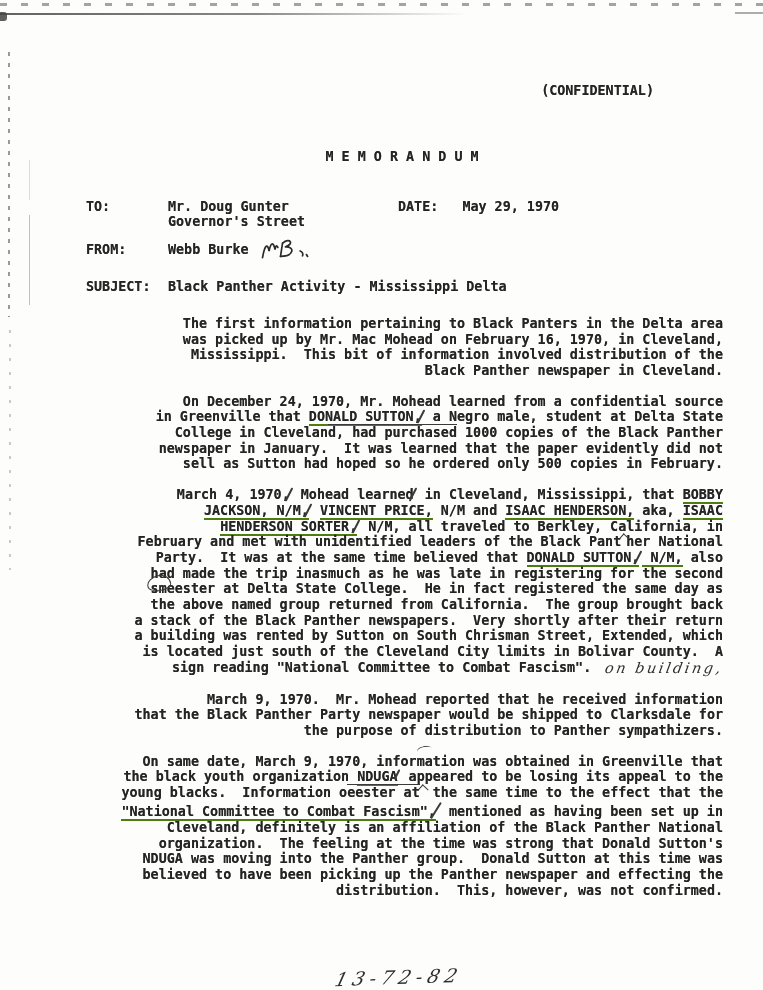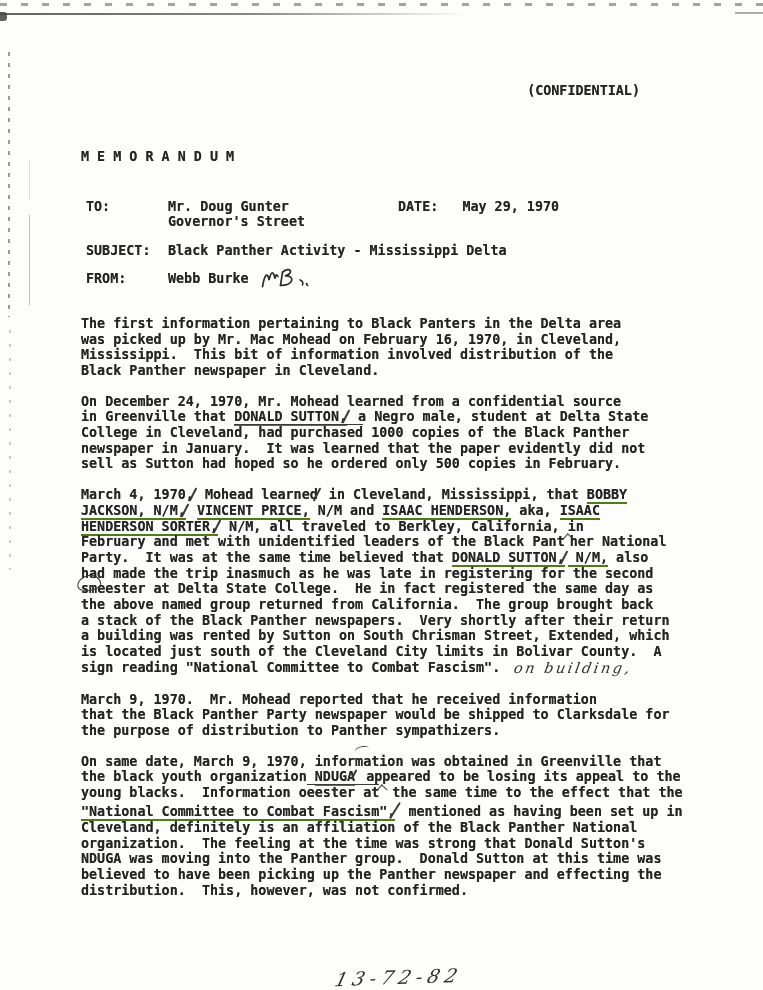--- a/index.html
+++ b/index.html
@@ -23,33 +23,33 @@
     border-radius:0 3px 3px 0; }
   .art-left-1 { position:absolute; left:8px; top:52px; width:2px; height:265px;
     background:repeating-linear-gradient(to bottom,#6f6f6f 0 4px,transparent 4px 11px); opacity:.7; }
   .art-left-2 { position:absolute; left:9px; top:330px; width:2px; height:240px;
     background:repeating-linear-gradient(to bottom,#8a8a8a 0 3px,transparent 3px 14px); opacity:.45; }
   .art-left-3 { position:absolute; left:29px; top:215px; width:1px; height:90px; background:#8d8d8d; opacity:.55; }
   .art-left-4 { position:absolute; left:29px; top:160px; width:1px; height:40px; background:#9a9a9a; opacity:.35; }
 
   
   .doc { position:relative; padding:85px 40px 0 81px; font-size:13.4px; line-height:15.7px; }
-  .confidential { position:absolute; top:83px; right:123px; }
-  .memo-title { margin-top:64px; }
+  .confidential { position:absolute; top:83px; right:109px; }
+  .memo-title { margin-top:64px; text-align:center; }
   .hdr { position:relative; margin-top:34px; margin-left:5px; }
   .hrow { display:flex; }
   .hlabel { width:82px; flex:0 0 82px; }
   .hrow-from { margin-top:12px; height:24px; display:flex; align-items:flex-start; }
   .hrow-subject { margin-top:13px; }
   .date-abs { position:absolute; left:312px; top:0; }
   .date-abs .dval { margin-left:16px; }
   .sig { margin-left:10px; margin-top:-5px; transform:rotate(-4deg); }
 
   .body-text { margin-top:21px; }
-  .para { white-space:pre-wrap; margin:0 0 15px 0; }
+  .para { white-space:pre-wrap; margin:0 0 15px 0;text-align:right; }
   .u  { border-bottom:2px solid #4d7c0f; }
   .ol { border-top:1.6px solid #3a3a3a; }
 
   
   .hw-slash { display:inline-block; width:2px; height:15px; background:#3b3b3b;
     transform:rotate(27deg); vertical-align:-3px; margin:0 3px 0 -2px; border-radius:2px; }
   .hw-slash.big { height:19px; transform:rotate(32deg); vertical-align:-4px; margin:0 4px 0 -1px; }
   .hw-slash.small { height:11px; vertical-align:1px; }
   .hw-caret { display:inline-block; width:7px; height:7px; border-top:1.7px solid #3b3b3b;
     border-right:1.7px solid #3b3b3b; transform:rotate(-48deg); vertical-align:3px; margin:0 -2px 0 -1px; }
@@ -93,37 +93,37 @@
         <span class="hval">
           <div>Mr. Doug Gunter</div>
           <div>Governor's Street</div>
         </span>
         <span class="date-abs">
           <span>DATE:</span>
           <span class="dval">May 29, 1970</span>
         </span>
       </div>
 
-      <div class="hrow hrow-subject">
-        <span class="hlabel">SUBJECT:</span>
-        <span>Black Panther Activity - Mississippi Delta</span>
-      </div>
-
       <div class="hrow hrow-from">
         <span class="hlabel">FROM:</span>
         <span>Webb Burke</span>
         <svg class="sig" width="52" height="24" viewBox="0 0 52 24">
           <g stroke="#2b2b2b" stroke-width="1.7" fill="none" stroke-linecap="round">
             <path d="M3 19 C6 7 9 4 10 13 C12 5 15 3 16 12 C17 8 18 7 19 10"></path>
             <path d="M24 6 C23 10 22 15 21 19"></path>
             <path d="M24 6 C32 0 36 8 26 10 C37 10 34 20 21 19"></path>
             <path d="M41 15 C43 16 44 18 43 20"></path>
             <path d="M47 19 L48 21"></path>
           </g>
         </svg>
+      </div>
+
+      <div class="hrow hrow-subject">
+        <span class="hlabel">SUBJECT:</span>
+        <span>Black Panther Activity - Mississippi Delta</span>
       </div>
     </div>
 
     <div class="body-text">
 
       <div class="para"><span>The first information pertaining to Black Panters in the Delta area
 was picked up by Mr. Mac Mohead on February 16, 1970, in Cleveland,
 Mississippi.  This bit of information involved distribution of the
 Black Panther newspaper in Cleveland.</span></div>
 

